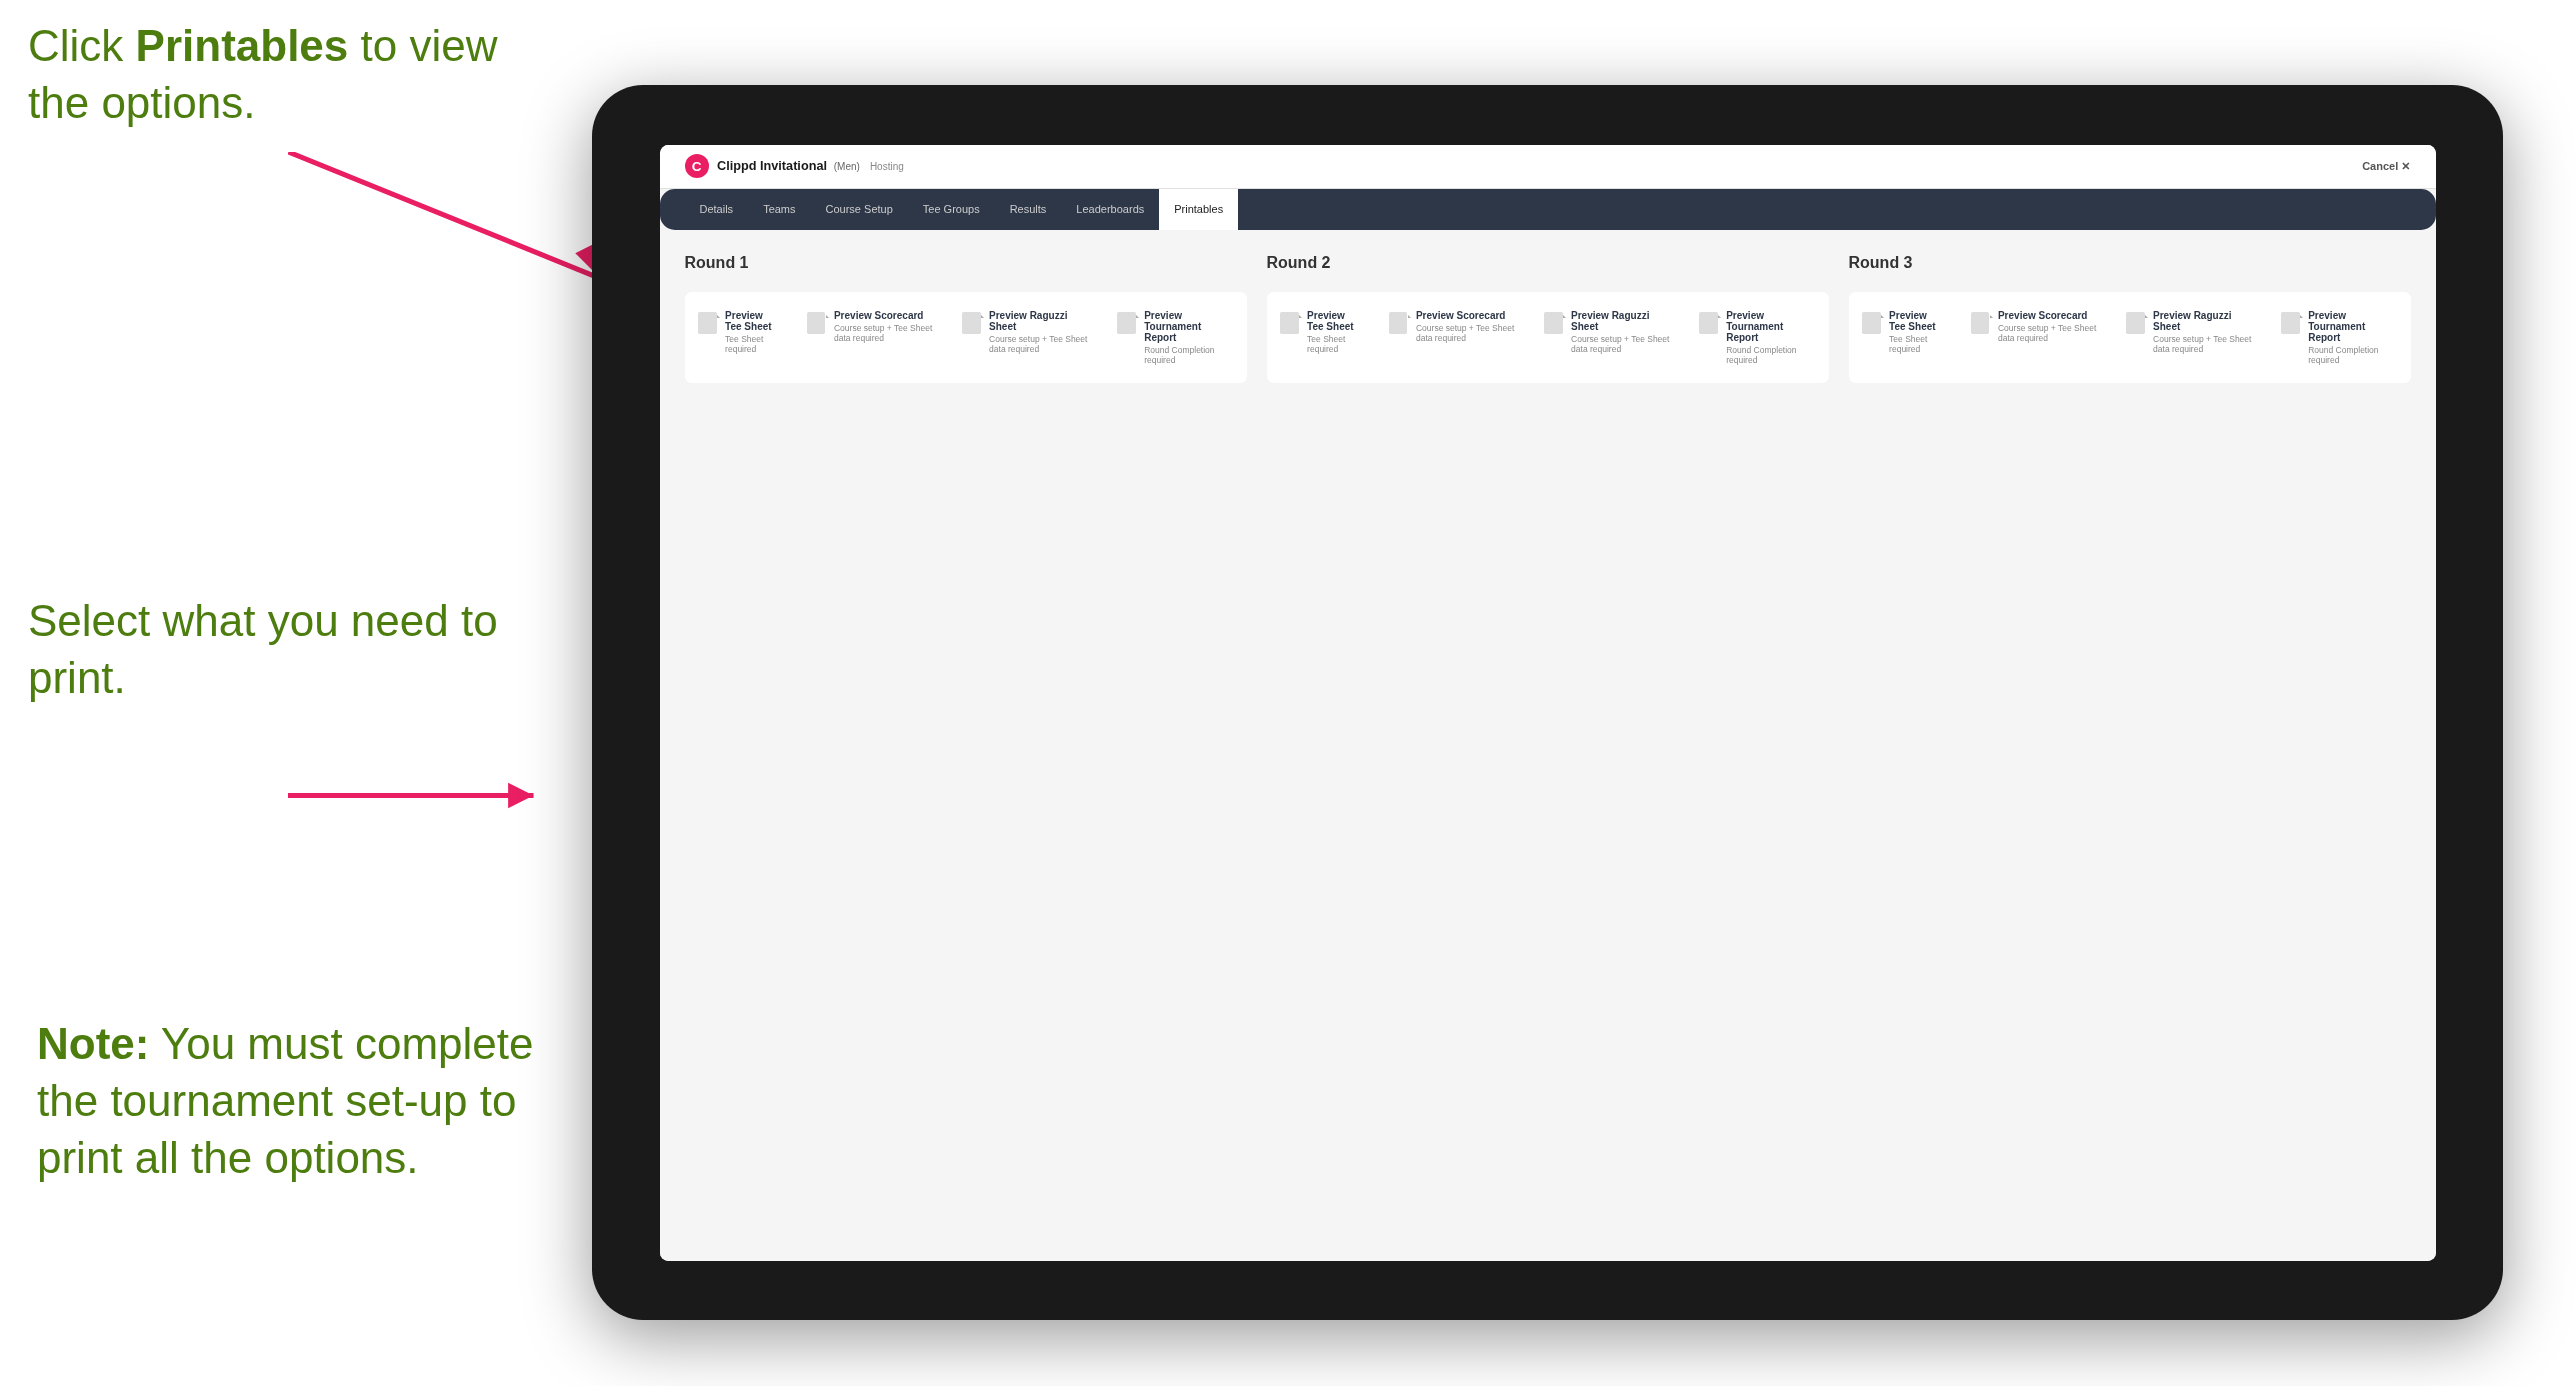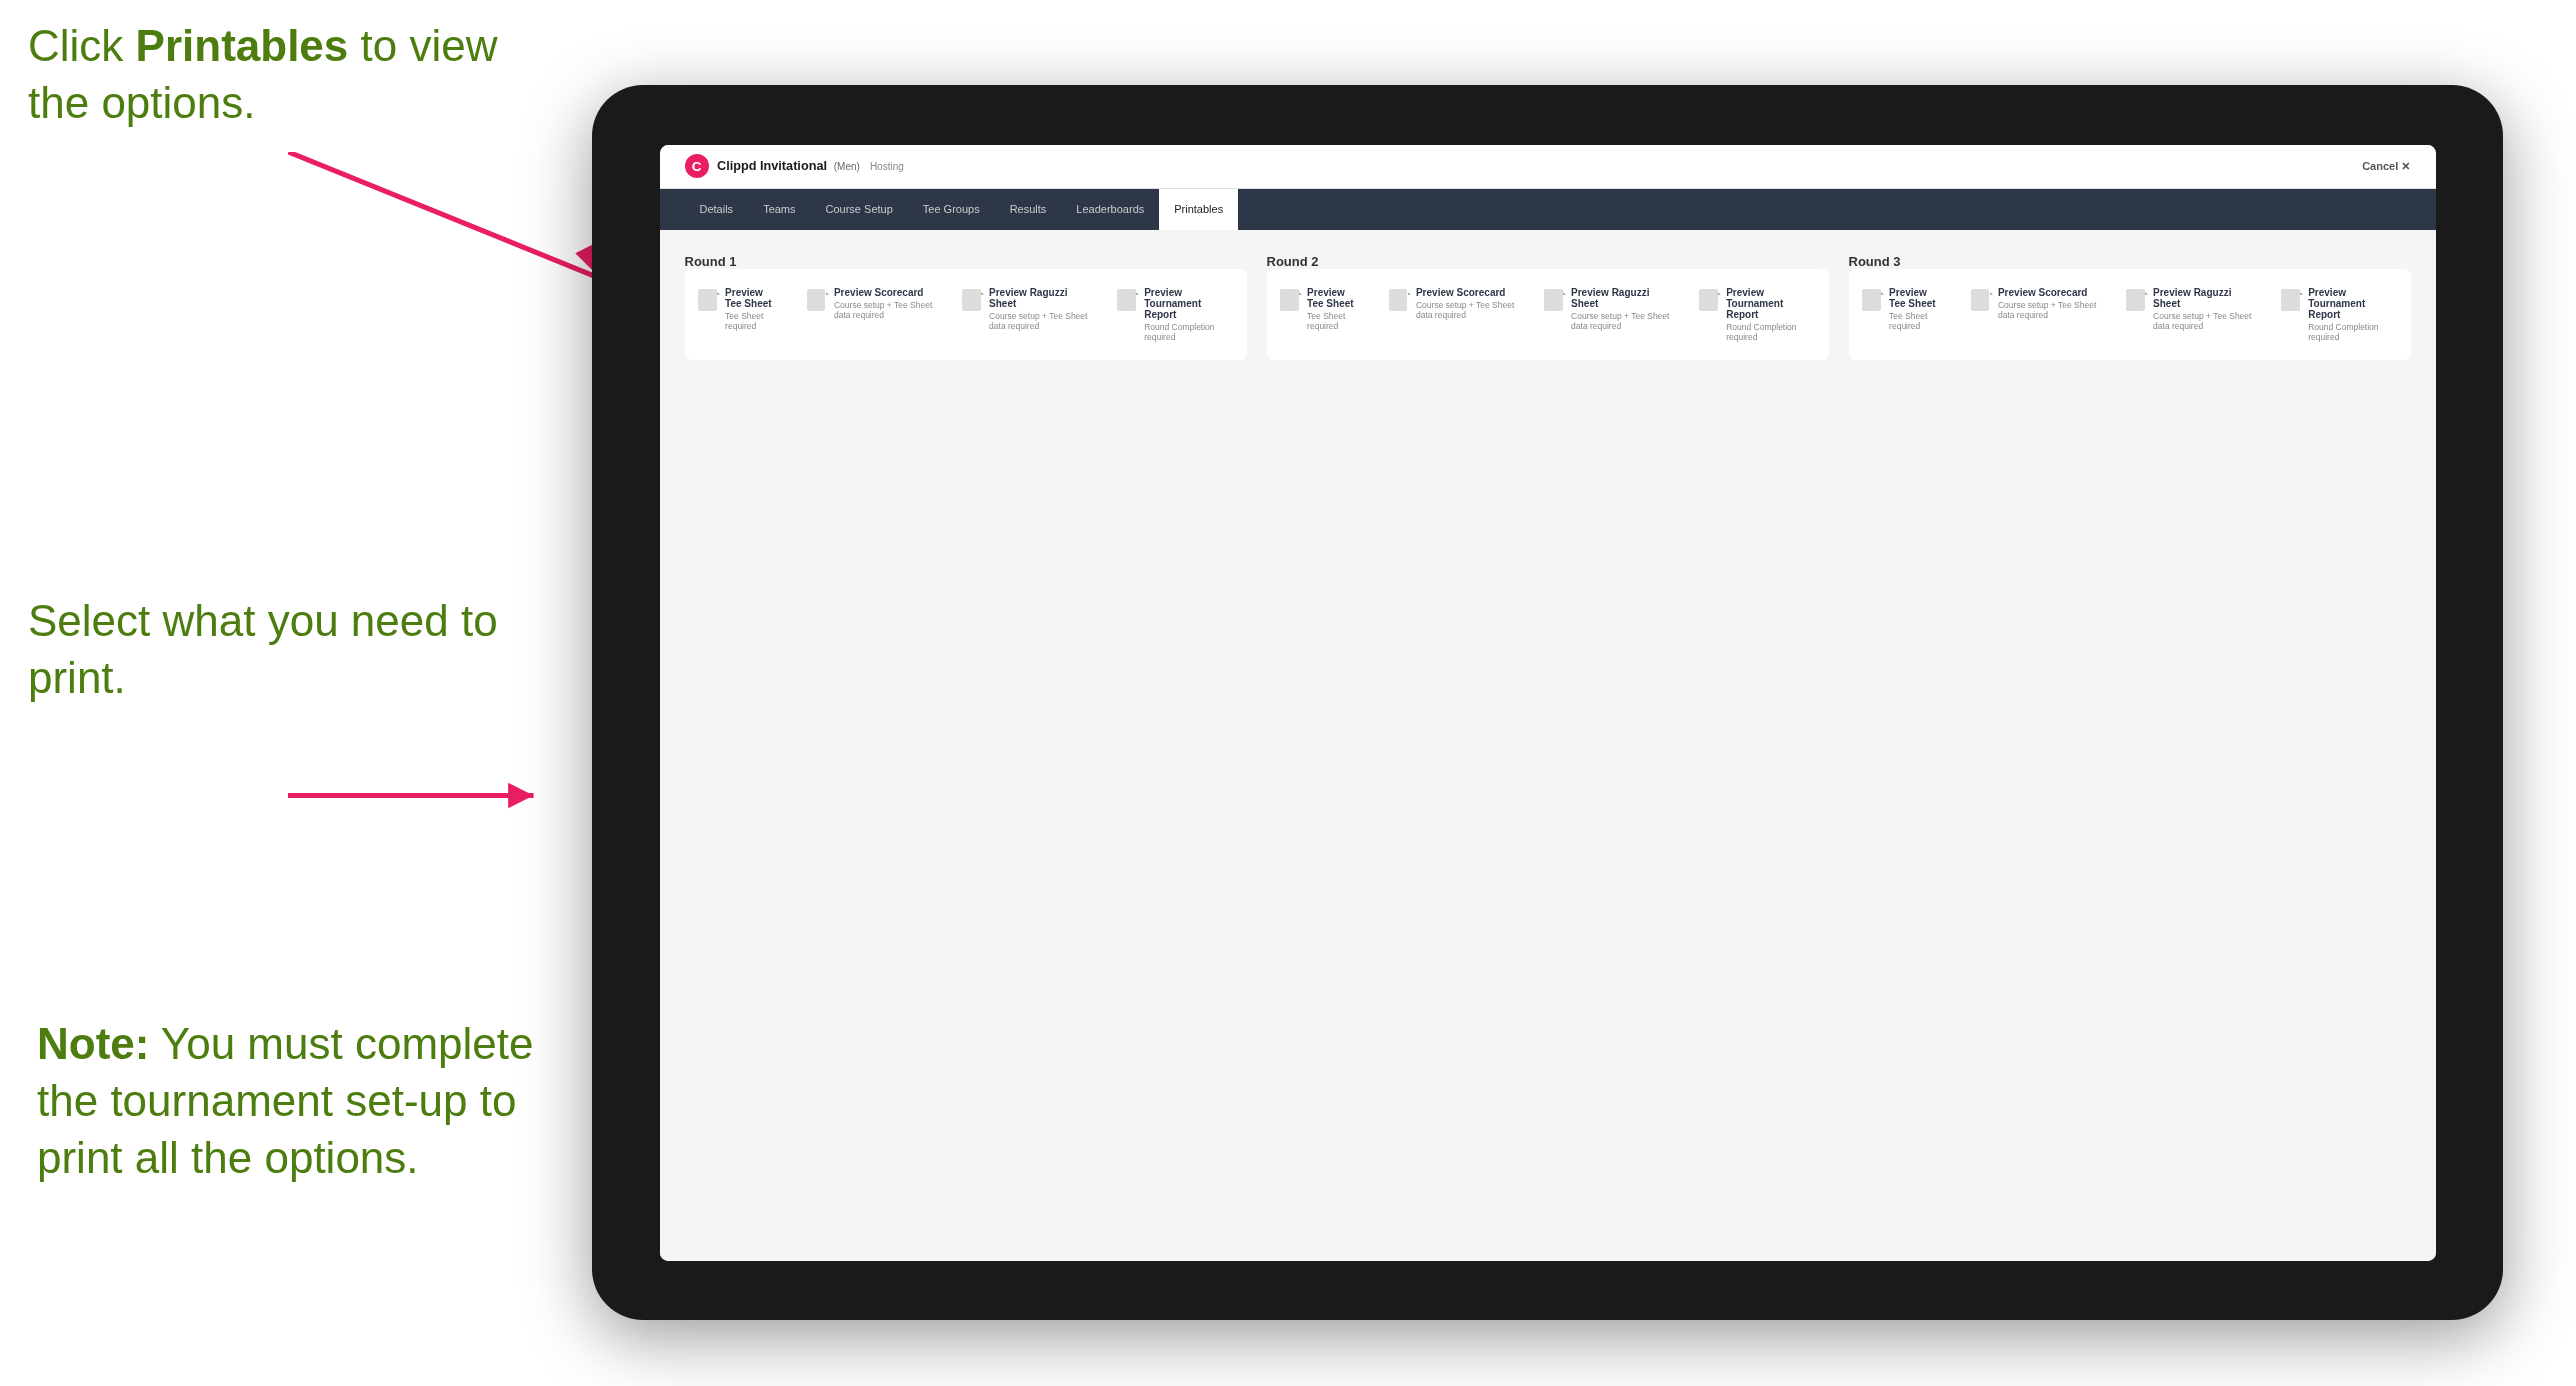--- a/index.html
+++ b/index.html
@@ -177,20 +177,21 @@
     }
 
     
     .tab-bar {
       background: #2d3748;
       display: flex;
       align-items: center;
       padding: 0 25px;
       height: 41px;
       flex-shrink: 0;
+      border-radius: 15px;
     }
     .tab {
       padding: 0 15px;
       height: 41px;
       display: flex;
       align-items: center;
       font-size: 11px;
       color: #ccc;
       cursor: pointer;
     }
@@ -209,24 +210,24 @@
     }
 
     .rounds-grid {
       display: grid;
       grid-template-columns: repeat(3, 1fr);
       gap: 20px;
     }
 
     .round-section {}
     .round-title {
-      font-size: 13px;
+      font-size: 16px;
       font-weight: 600;
       color: #333;
-      margin-bottom: 0;
+      margin-bottom: 20px;
     }
 
     .round-card {
       background: #ffffff;
       border-radius: 6.8px;
       padding: 15px 13.5px;
       display: flex;
       flex-direction: row;
       gap: 13px;
     }

